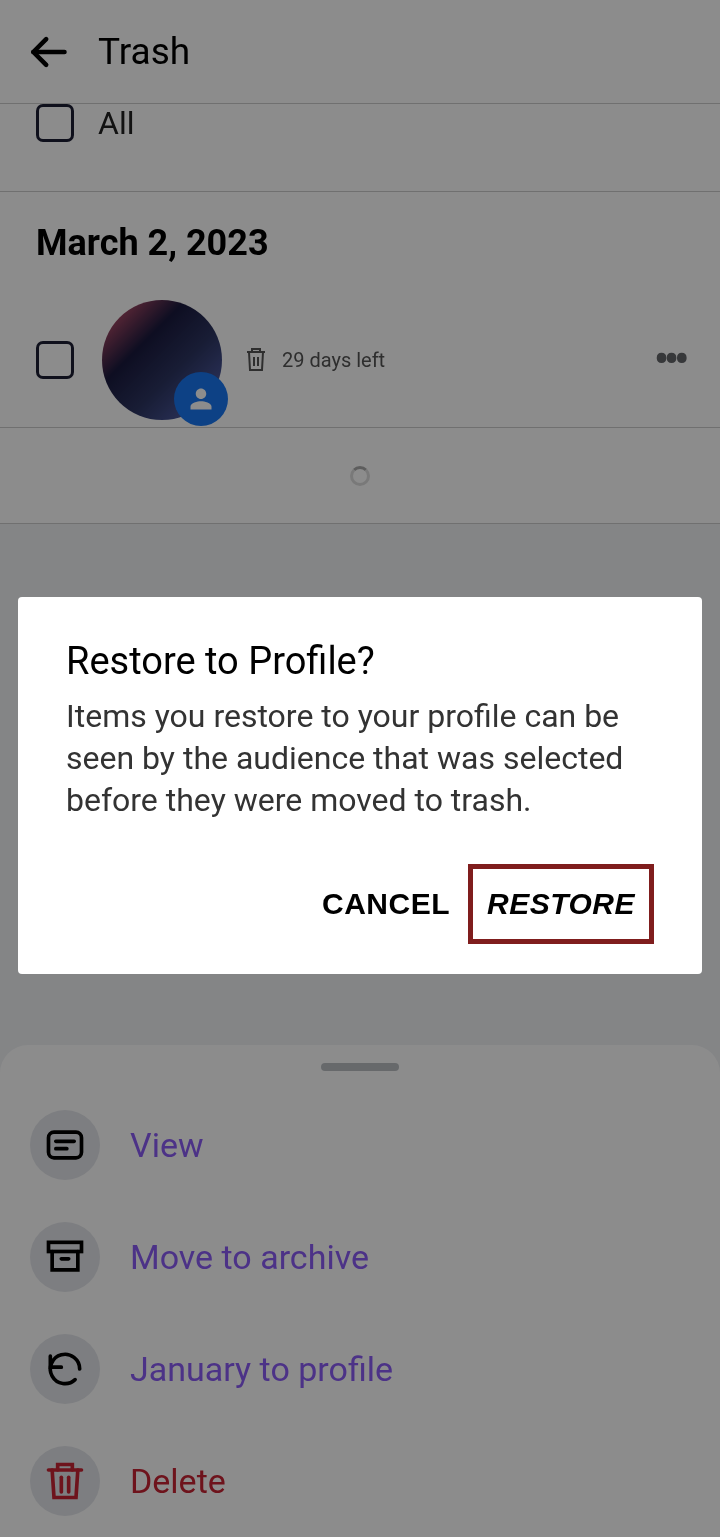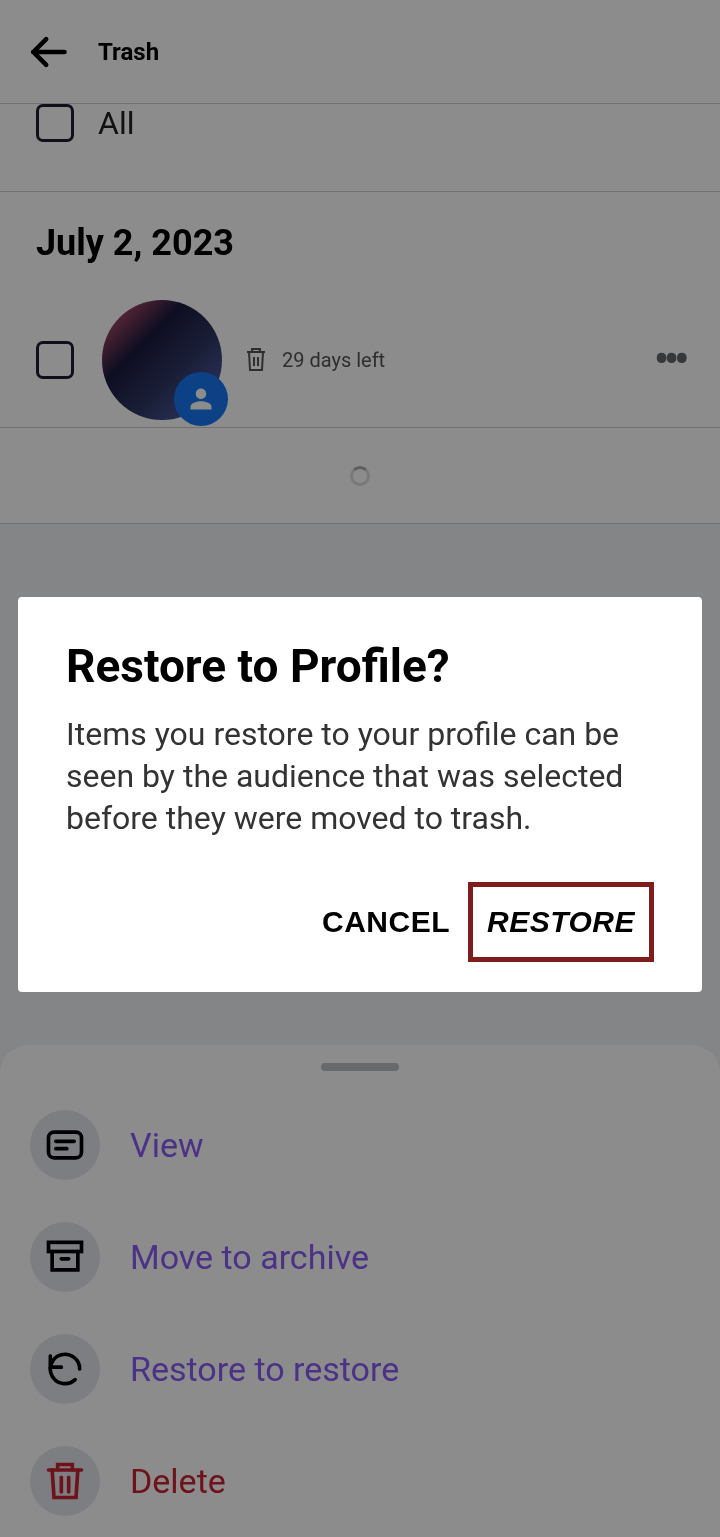--- a/index.html
+++ b/index.html
@@ -25,22 +25,22 @@
       padding: 0 26px;
       border-bottom: 1px solid #ccc;
       background: #fff;
     }
     .back-arrow {
       width: 44px;
       height: 44px;
       margin-right: 28px;
     }
     .header-title {
-      font-size: 24px;
-      font-weight: 700;
+      font-size: 37px;
+      font-weight: 400;
       color: #000;
     }
 
     
     .all-row {
       height: 88px;
       display: flex;
       align-items: flex-start;
       padding: 0 36px;
       border-bottom: 1px solid #ccc;
@@ -197,24 +197,24 @@
     .dialog {
       position: absolute;
       left: 18px;
       right: 18px;
       top: 597px;
       background: #fff;
       border-radius: 4px;
       padding: 42px 48px 30px 48px;
     }
     .dialog-title {
-      font-size: 46px;
-      font-weight: 700;
+      font-size: 38px;
+      font-weight: 400;
       color: #000;
-      margin-bottom: 20px;
+      margin-bottom: 12px;
     }
     .dialog-body {
       font-size: 32px;
       line-height: 1.32;
       color: #333;
       margin-bottom: 42px;
     }
     .dialog-actions {
       display: flex;
       justify-content: flex-end;
@@ -246,21 +246,21 @@
   </svg>
   <span class="header-title">Trash</span>
 </div>
 
 <div class="all-row">
   <div class="checkbox"></div>
   <span class="all-label">All</span>
 </div>
 
 <div class="date-section">
-  <div class="date-header">July 2, 2023</div>
+  <div class="date-header">March 2, 2023</div>
   <div class="item-row">
     <div class="item-checkbox"></div>
     <div class="thumbnail">
       <div class="person-badge">
         <svg viewBox="0 0 24 24">
             <path d="M12 12c2.5 0 4.5-2 4.5-4.5S14.5 3 12 3 7.5 5 7.5 7.5 9.5 12 12 12zm0 2c-3 0-9 1.5-9 4.5V21h18v-2.5c0-3-6-4.5-9-4.5z"></path>
           </svg>
       </div>
     </div>
     <div class="trash-days">
@@ -306,21 +306,21 @@
     <span class="sheet-label">Move to archive</span>
   </div>
 
   <div class="sheet-item">
     <div class="sheet-icon-wrap">
       <svg viewBox="0 0 24 24" fill="none" stroke="#000" stroke-width="2" stroke-linecap="round">
         <path d="M4 5v6h6"></path>
         <path d="M20 12a8 8 0 1 0-2.5 5.8"></path>
       </svg>
     </div>
-    <span class="sheet-label">Restore to restore</span>
+    <span class="sheet-label">January to profile</span>
   </div>
 
   <div class="sheet-item danger">
     <div class="sheet-icon-wrap">
       <svg viewBox="0 0 24 24" stroke-width="2" stroke-linecap="round">
         <path d="M3 6h18"></path>
           <path d="M8 6V3h8v3"></path>
           <path d="M5 6l1 15h12l1-15"></path>
         <line x1="10" y1="10" x2="10" y2="18"></line>
           <line x1="14" y1="10" x2="14" y2="18"></line>

